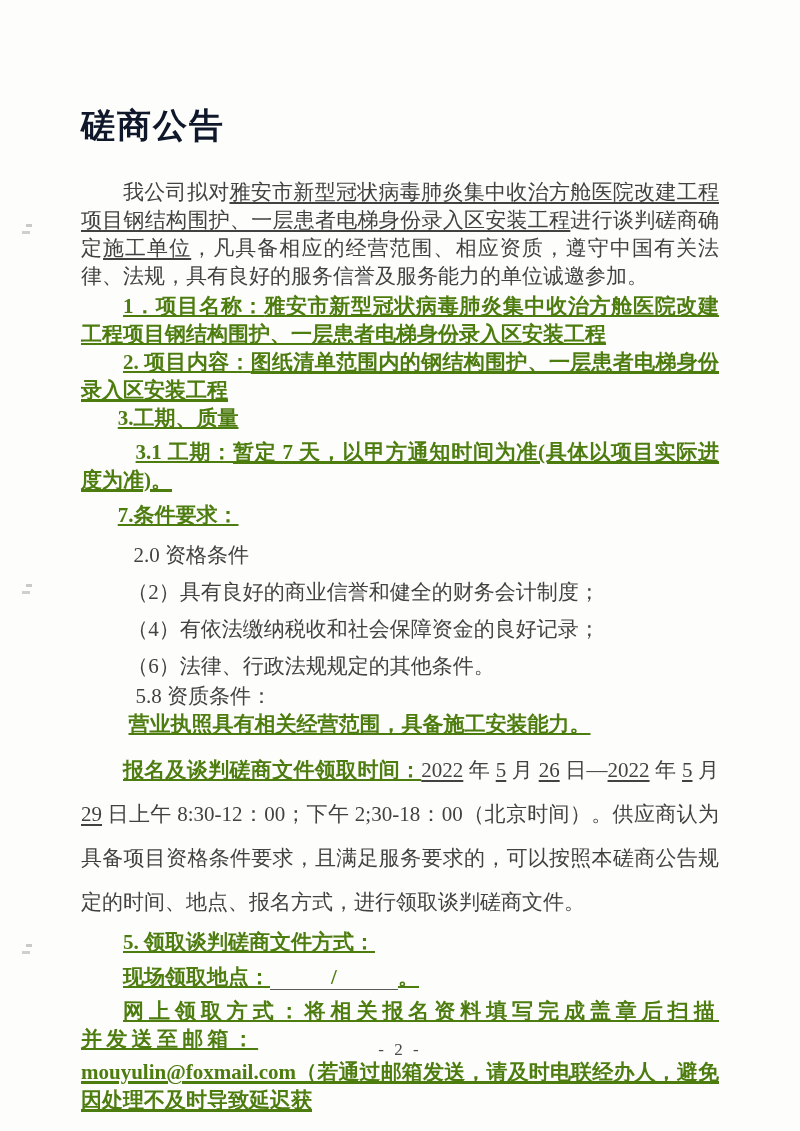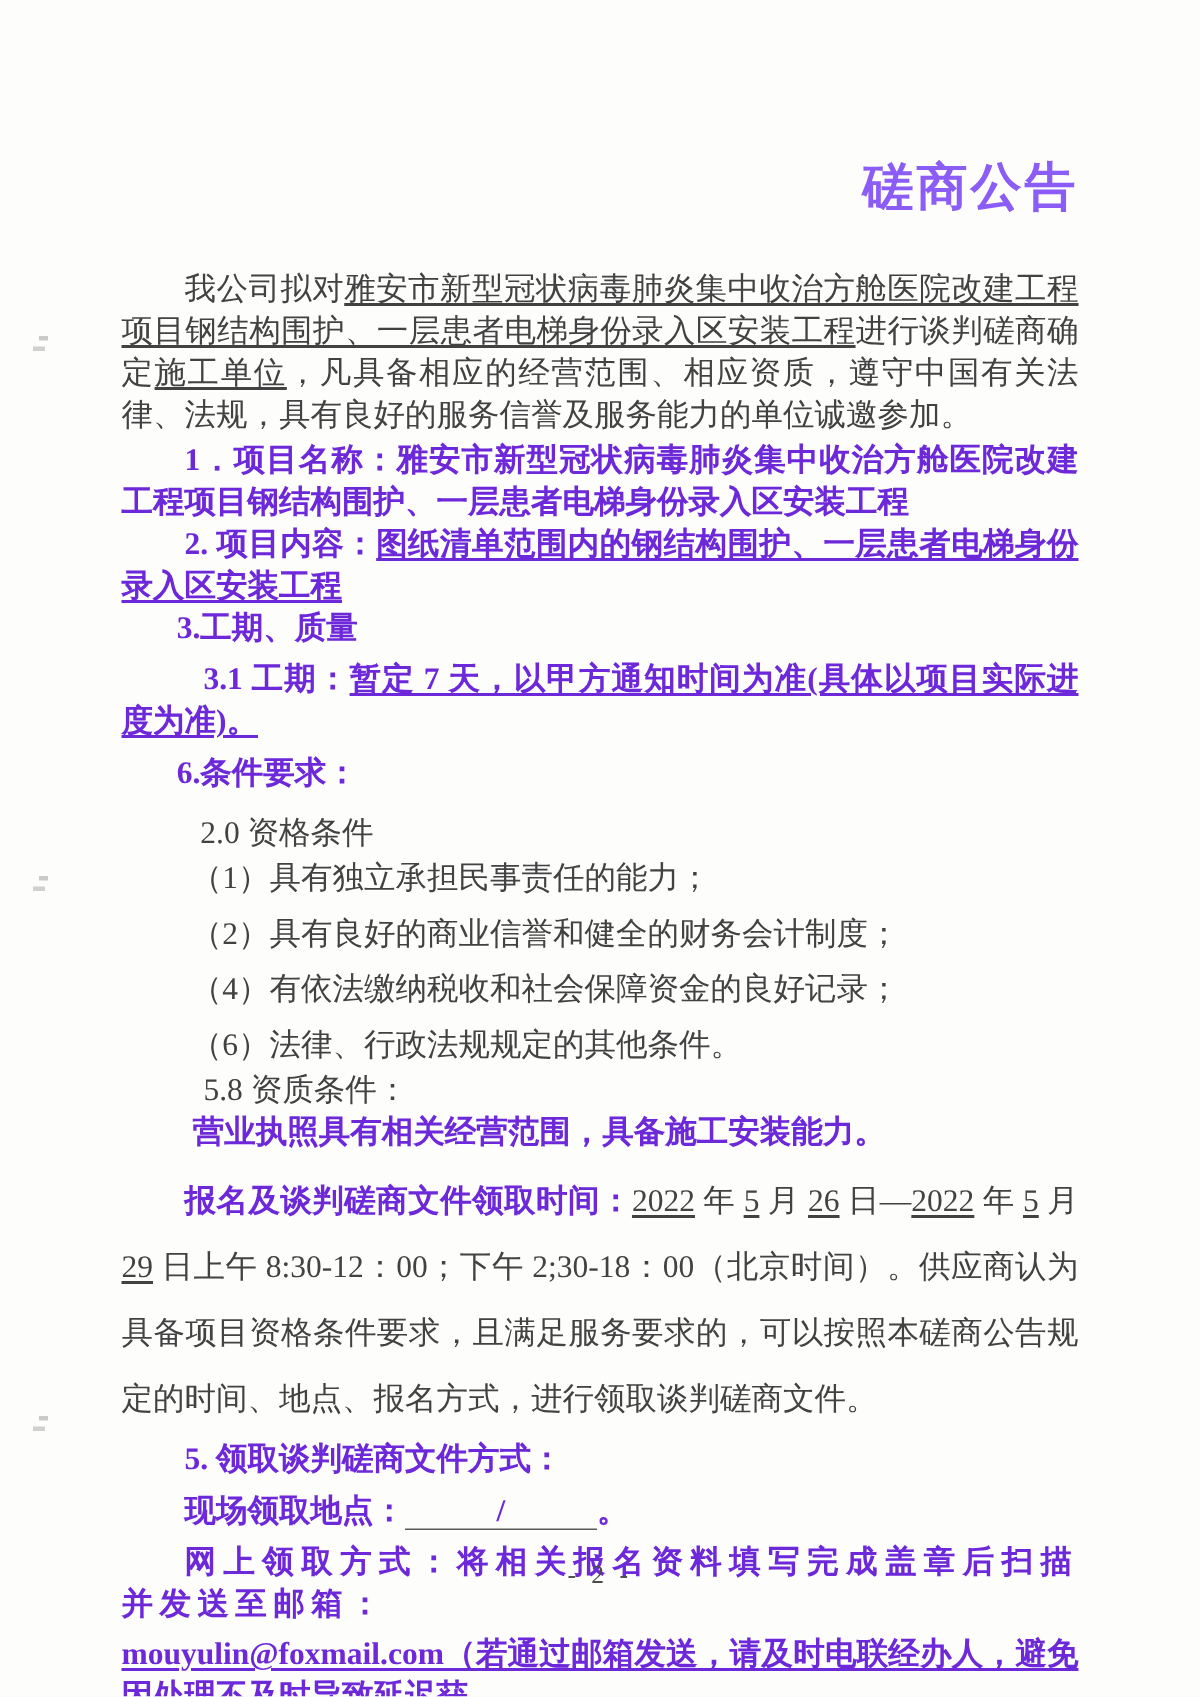--- a/index.html
+++ b/index.html
@@ -14,35 +14,35 @@
     background:#fdfdfc;
     color:#3e3e3e;
     overflow:hidden;
   }
   .content{
     position:absolute;
     left:81px;right:81px;top:0;
   }
   .title{
     margin:104px 0 0 0;
-    text-align:right;
+    text-align:left;
     font-size:34px;
     font-weight:bold;
     letter-spacing:2px;
-    color:#8b5cf6;
+    color:#0f172a;
     line-height:44px;
   }
   p{
     margin:0;
     font-size:21px;
     line-height:28px;
     text-align:justify;
     color:#424242;
   }
-  .b{font-weight:bold;color:#6d28d9;}
+  .b{font-weight:bold;color:#4d7c0f;text-decoration:underline;}
   .u{text-decoration:underline;text-underline-offset:3px;}
   .p-intro{margin-top:30px;text-indent:2em;}
   .p-item1{margin-top:2px;text-indent:2em;}
   .p-item2{margin-top:0;text-indent:2em;}
   .p-h3{margin-top:0;text-indent:1.75em;}
   .p-31{margin-top:6px;text-indent:2.6em;}
   .p-32{margin-top:7px;text-indent:2.6em;}
   .p-h4{margin-top:7px;text-indent:1.75em;}
   .p-41{margin-top:12px;text-indent:2.5em;}
   .cond{margin-top:9px;text-indent:2.2em;}
@@ -101,25 +101,24 @@
 
     <p class="p-item1 b"><span>1．项目名称：</span><span>雅安市新型冠状病毒肺炎集中收治方舱医院改建工程项目钢结构围护、一层患者电梯身份录入区安装工程</span></p>
 
     <p class="p-item2 b"><span>2. 项目内容：</span><span class="u">图纸清单范围内的钢结构围护、一层患者电梯身份录入区安装工程</span></p>
 
     <p class="p-h3 b">3.工期、质量</p>
 
     <p class="p-31 b"><span>3.1 工期：</span><span class="u">暂定 7 天，以甲方通知时间为准(具体以项目实际进度为准)。</span></p>
 
 
-    <p class="p-h4 b">6.条件要求：</p>
+    <p class="p-h4 b">7.条件要求：</p>
 
     <p class="p-41">2.0 资格条件</p>
 
-    <p class="cond cond-first">（1）具有独立承担民事责任的能力；</p>
     <p class="cond">（2）具有良好的商业信誉和健全的财务会计制度；</p>
     <p class="cond">（4）有依法缴纳税收和社会保障资金的良好记录；</p>
     <p class="cond">（6）法律、行政法规规定的其他条件。</p>
 
     <p class="p-42">5.8 资质条件：</p>
     <p class="p-yyzz b">营业执照具有相关经营范围，具备施工安装能力。</p>
 
     <p class="p-reg"><span class="b">报名及谈判磋商文件领取时间：</span><span class="u">2022</span><span> 年 </span><span class="u">5</span><span> 月 </span><span class="u">26</span><span> 日—</span><span class="u">2022</span><span> 年 </span><span class="u">5</span><span> 月 </span><span class="u">29</span><span> 日上午 8:30-12：00；</span><span>下午 2;30-18：00（北京时间）。供应商认为具备项目资格条件要求，且满足服务要求的，可以按照本磋商公告规定的时间、地点、报名方式，进行领取谈判磋商文件。</span></p>
 
     <p class="p-5 b">5. 领取谈判磋商文件方式：</p>

